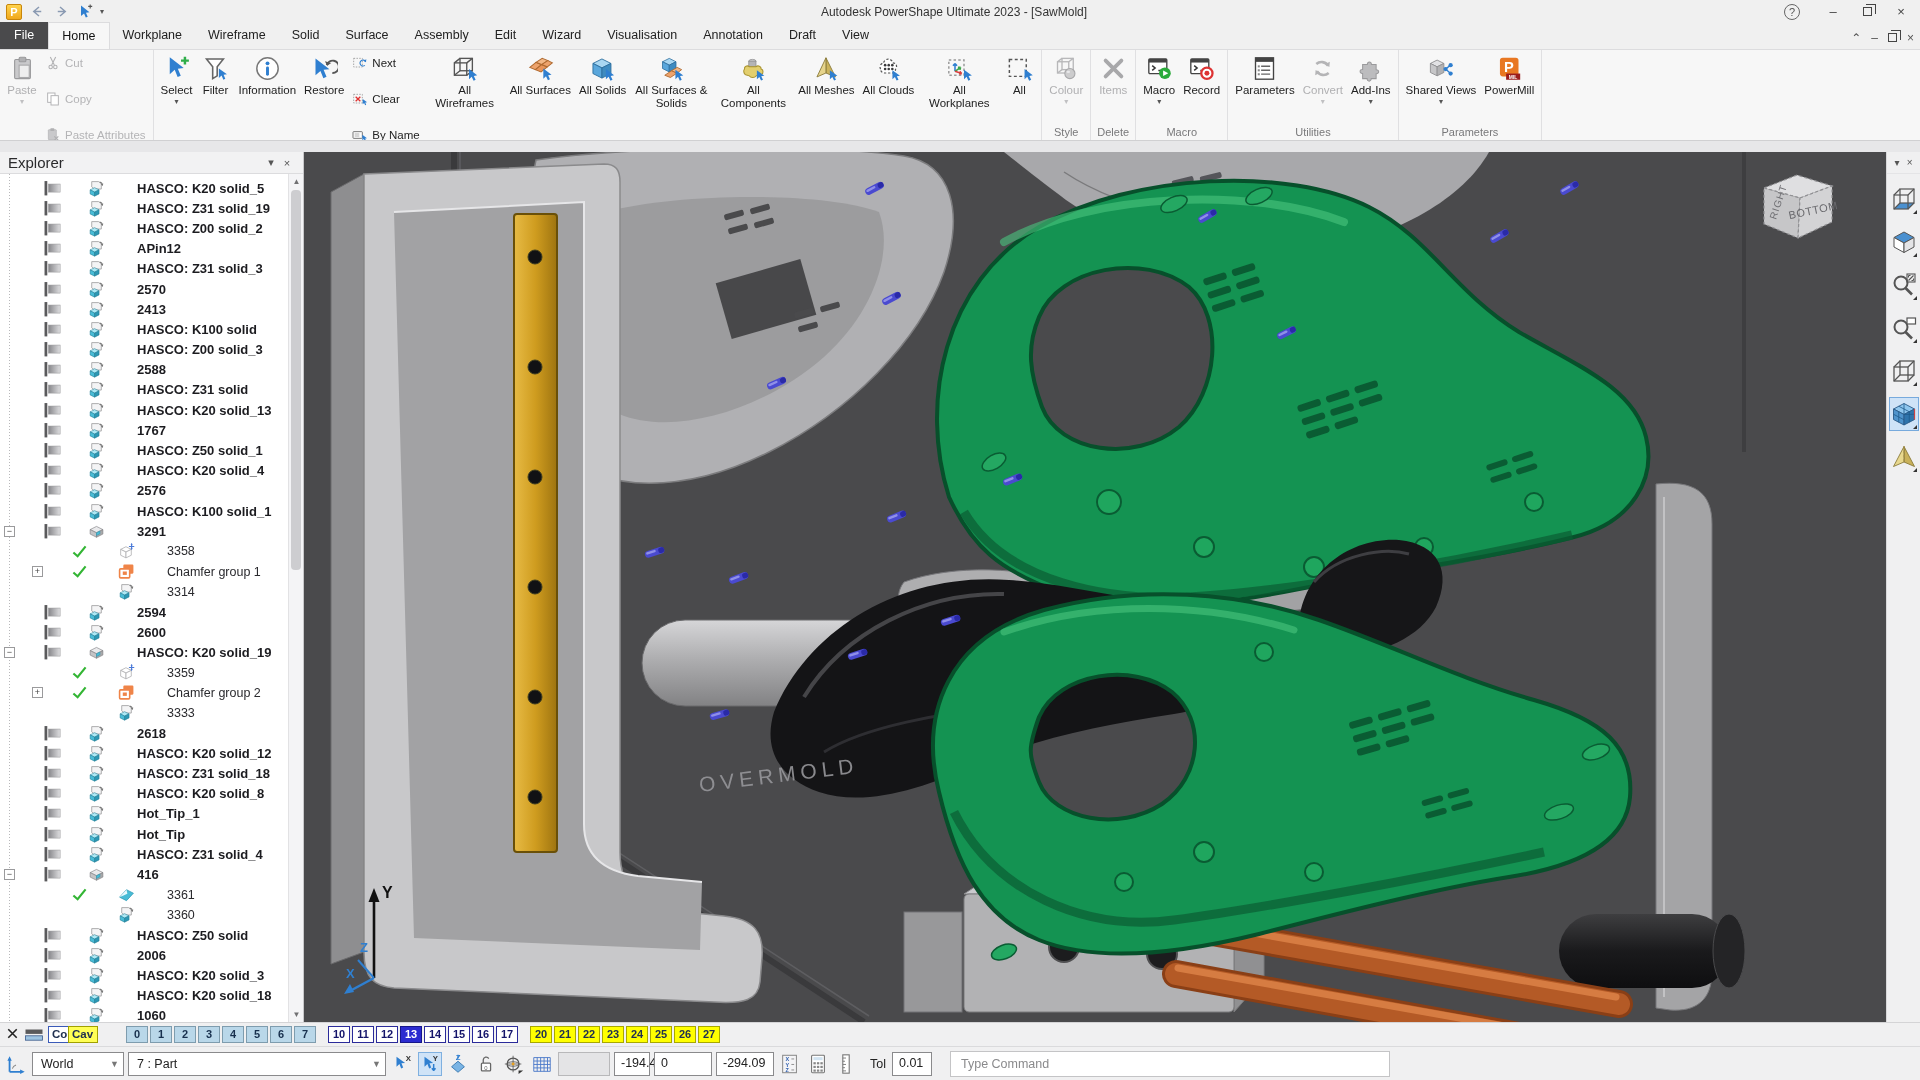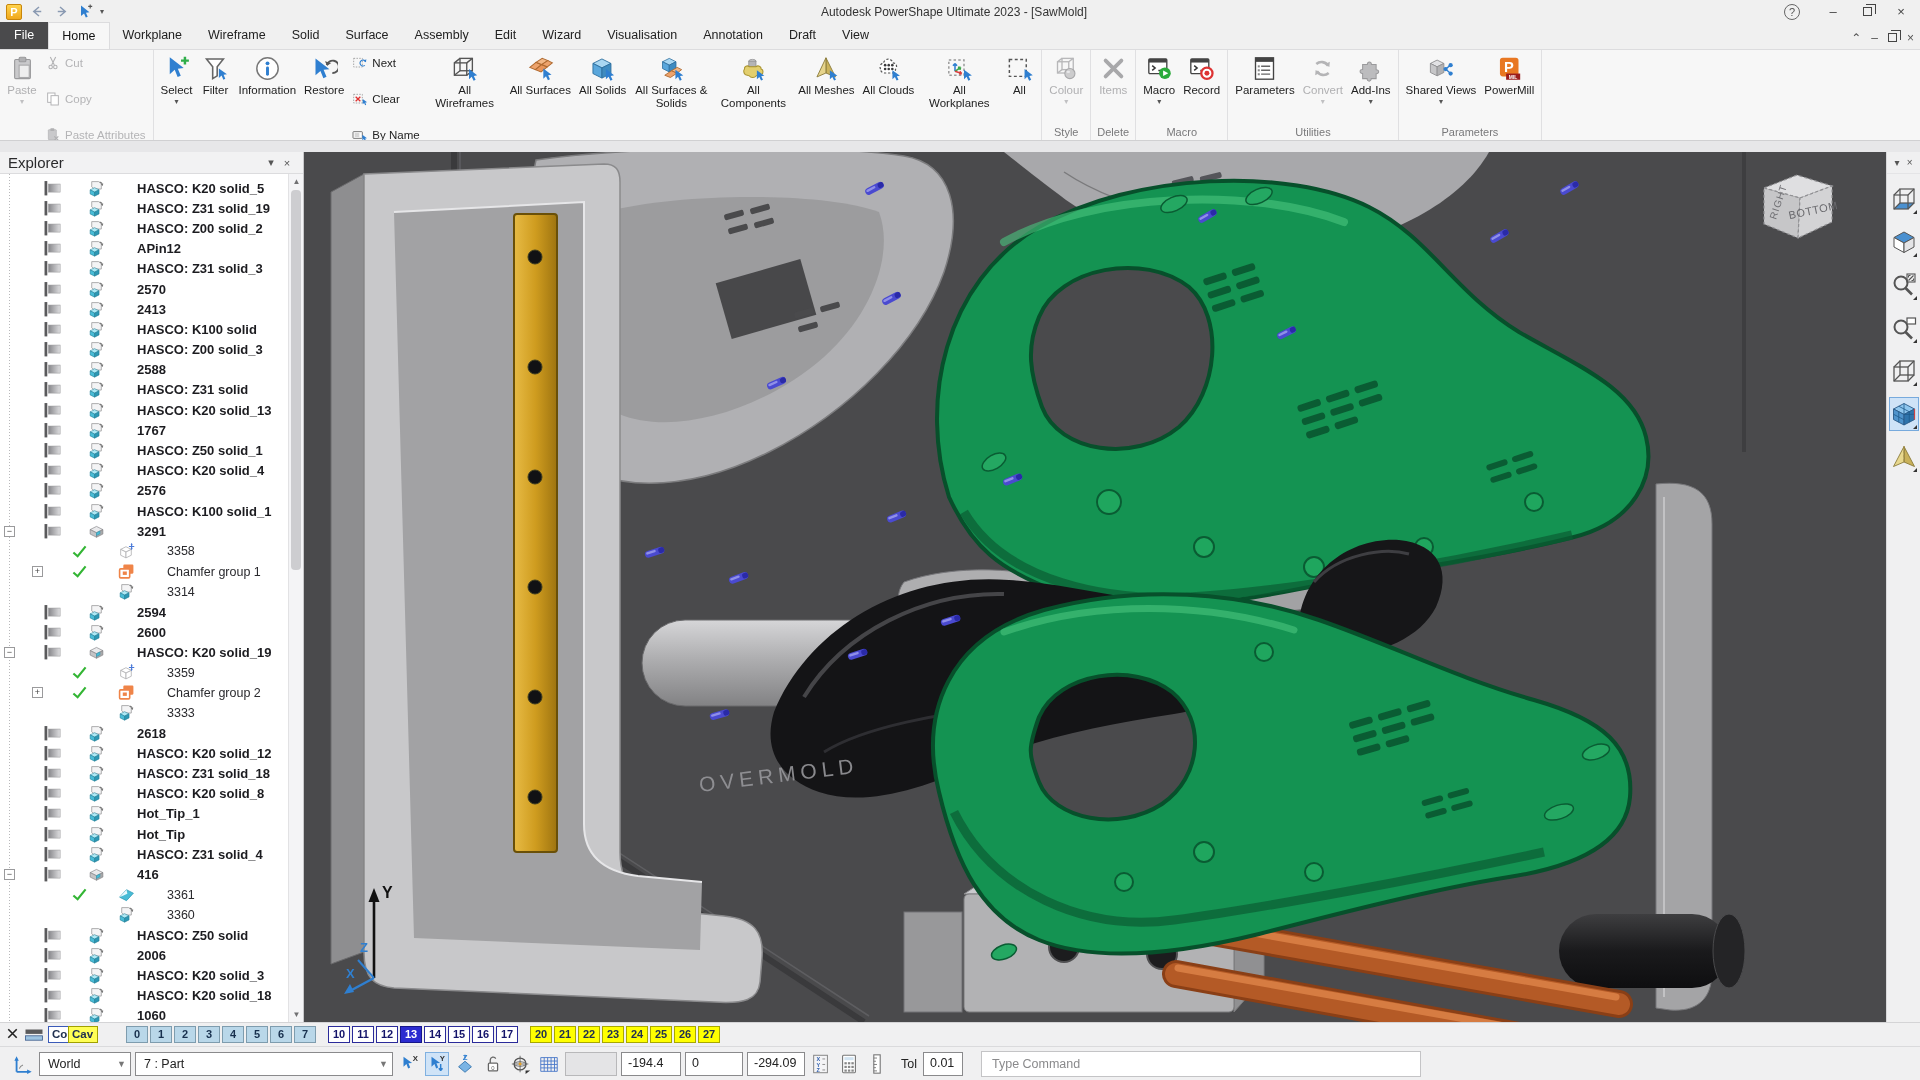--- a/index.html
+++ b/index.html
@@ -86,21 +86,21 @@
   .lv-cav { background:#ffff55; border:1px solid #a0a000; color:#203050; margin-left:-6px; width:30px; }
   .lvbtns { display:flex; align-items:center; margin-left:28px; }
   .lvb { width:22px; height:17px; font-size:11px; font-weight:bold; text-align:center; line-height:15px; margin-right:2px; }
   .lvb.blue { background:#b9d7e9; border:1px solid #7e9cae; color:#18304e; }
   .lvb.navy { background:#fff; border:1px solid #2a2a9a; color:#14146a; }
   .lvb.sel  { background:#2b2bd0; border:1px solid #16168a; color:#fff; }
   .lvb.yellow { background:#ffff00; border:1px solid #a8a800; color:#203050; }
   .lvgap { width:10px; }
 
   
-  .status { position:absolute; left:0; top:1046px; width:1920px; height:34px; background:#f0f0f1; border-top:1px solid #dadadc; display:flex; align-items:center; gap:4px; padding-left:11px; }
+  .status { position:absolute; left:0; top:1046px; width:1920px; height:34px; background:#f0f0f1; border-top:1px solid #dadadc; display:flex; align-items:center; gap:4px; padding-left:4px; }
   .sb-ic { width:24px; height:24px; display:flex; align-items:center; justify-content:center; border:1px solid transparent; position:relative; }
   .sb-ic.hl { background:#cfe3f7; border:1px solid #7fb0e0; }
   .sb-select { height:24px; background:#fff; border:1px solid #8a8a8c; display:flex; align-items:center; font-size:12.5px; color:#222; padding:0 4px 0 8px; }
   .sb-select .cv { flex:1; }
   .sb-select .chev { color:#777; font-size:9px; margin-left:6px; }
   .sb-field { height:24px; background:#fff; border:1px solid #8a8a8c; font-size:12.5px; color:#222; padding:3px 6px; }
   .sb-field.inset { background:#e4e4e6; border:1px solid #b8b8ba; }
   .sb-label { font-size:12.5px; color:#222; margin:0 2px 0 8px; }
   .sb-cmd { height:26px; width:440px; border:1px solid #c4c4c6; background:#fff; font-size:12.5px; font-family:inherit; padding:0 10px; color:#222; margin-left:14px; }
   .sb-cmd::placeholder { color:#8a8a8c; }
@@ -1567,21 +1567,21 @@
         <svg width="24" height="24">
           <use href="#sym-sb-gimbal"></use>
         </svg>
       </span>
     <span class="sb-ic">
         <svg width="24" height="24">
           <use href="#sym-sb-grid"></use>
         </svg>
       </span>
     <span class="sb-field inset" style="width:52px"></span>
-    <span class="sb-field" style="width:60px">-194.4</span>
+    <span class="sb-field" style="width:36px">-194.4</span>
     <span class="sb-field" style="width:58px">0</span>
     <span class="sb-field" style="width:58px">-294.09</span>
     <span class="sb-ic">
         <svg width="22" height="22">
           <use href="#sym-sb-xyz"></use>
         </svg>
       </span>
     <span class="sb-ic">
         <svg width="22" height="22">
           <use href="#sym-sb-calc"></use>

